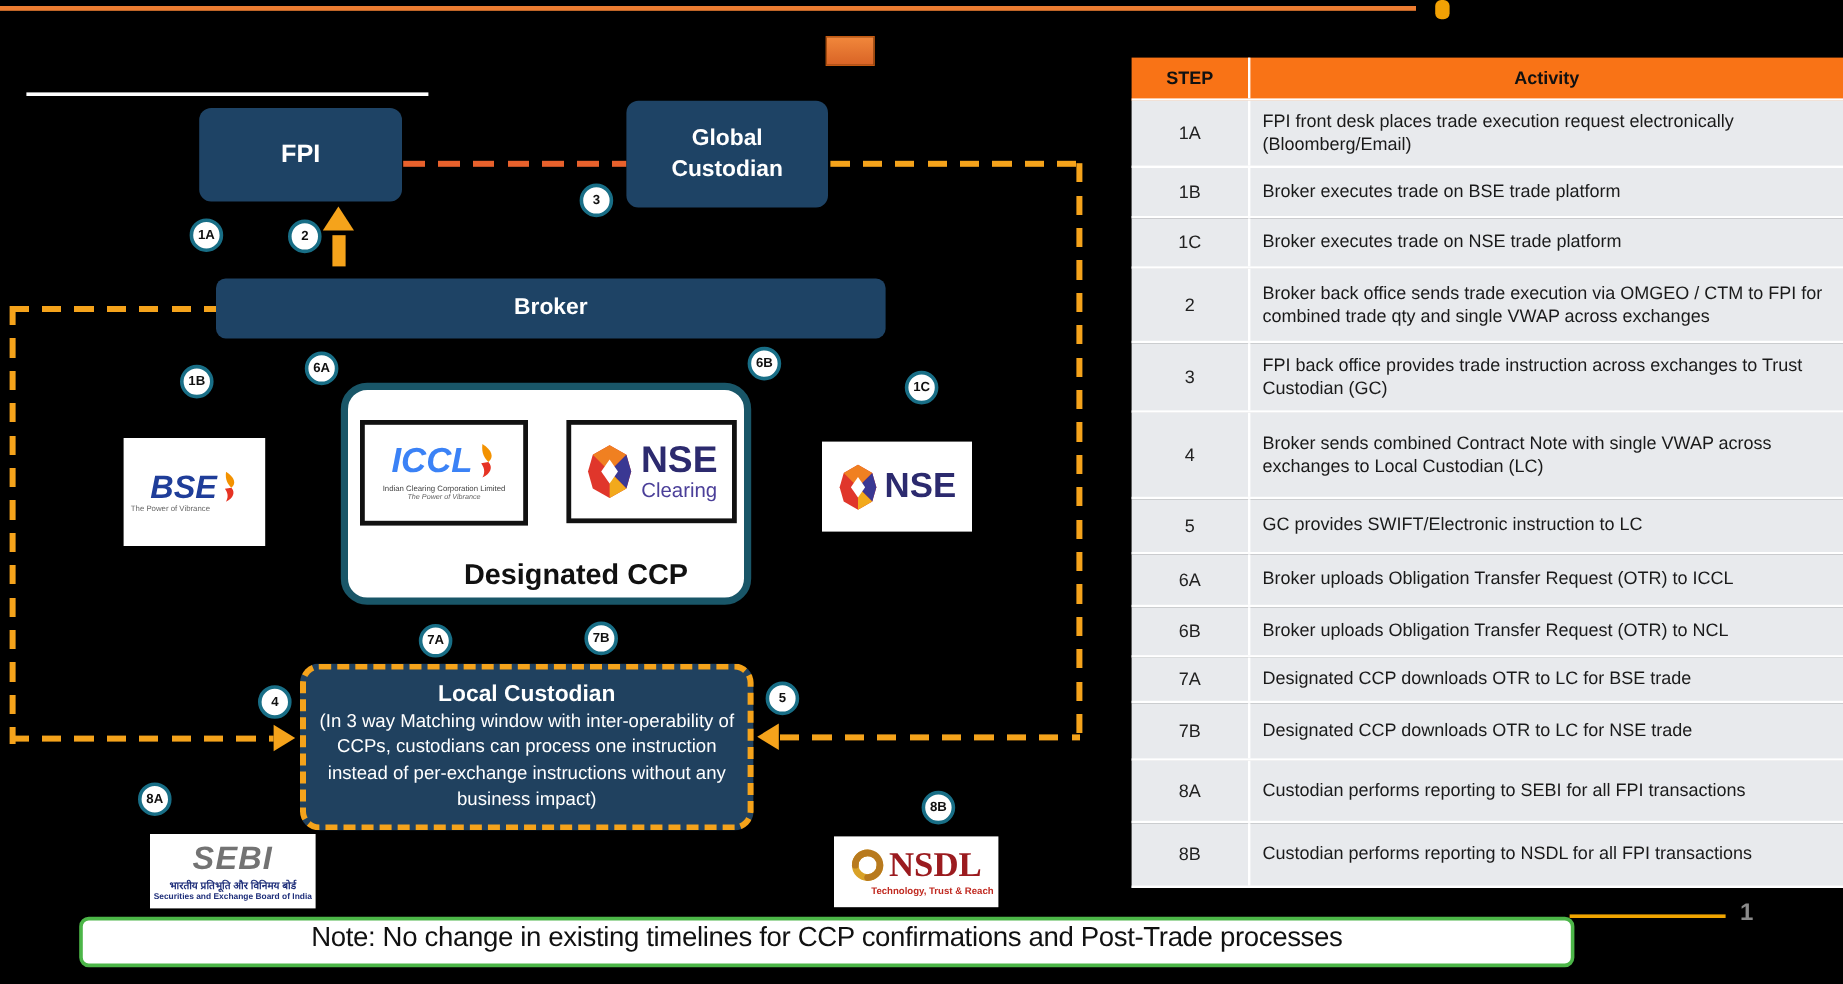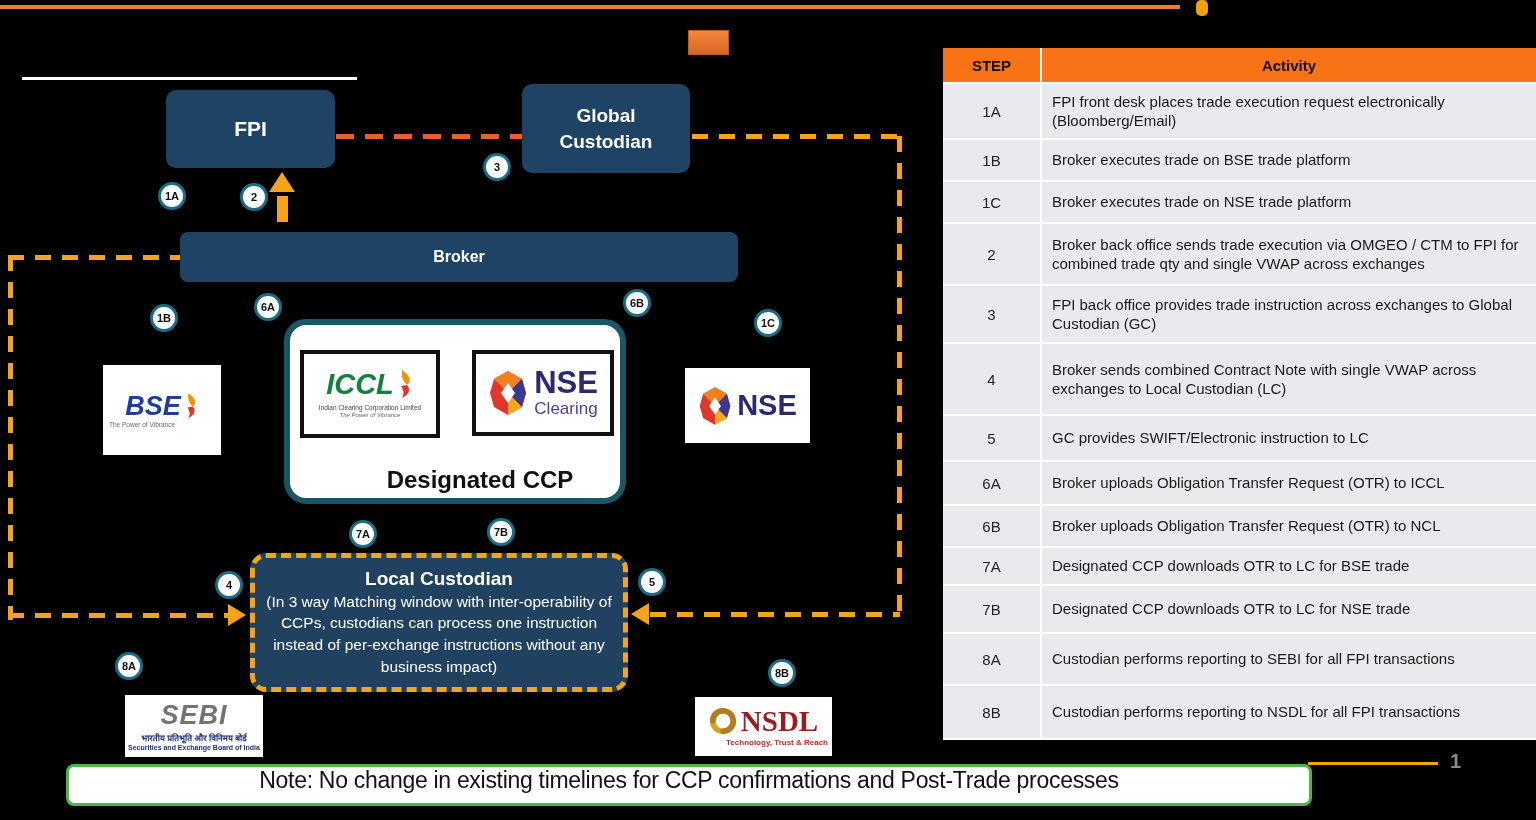--- a/index.html
+++ b/index.html
@@ -12,21 +12,21 @@
   
   .top-line{left:0;top:5px;width:1180px;height:4px;background:#ED7D31;}
   .top-pill{left:1196px;top:0;width:12px;height:16px;border-radius:5px;background:#F2A104;}
   .orange-square{left:688px;top:30px;width:39px;height:23px;background:linear-gradient(#F1873B,#D96426);border:1px solid #C55A11;}
   .title-underline{left:22px;top:77px;width:335px;height:3px;background:#fff;}
 
   
   .node{background:#1E4365;color:#fff;font-weight:bold;display:flex;align-items:center;justify-content:center;text-align:center;border-radius:10px;}
   .node-fpi{left:166px;top:90px;width:169px;height:78px;font-size:21px;}
   .node-gc{left:522px;top:84px;width:168px;height:89px;font-size:19px;line-height:1.35;}
-  .node-broker{left:180px;top:232px;width:558px;height:50px;font-size:16px;border-radius:8px;}
+  .node-broker{left:180px;top:232px;width:558px;height:50px;font-size:19px;border-radius:8px;}
 
   
   .ccp-box{left:284px;top:319px;width:342px;height:185px;background:#fff;border:6px solid #195668;border-radius:22px;box-sizing:border-box;}
   .ccp-label{left:284px;top:466px;width:392px;text-align:center;font-size:24px;font-weight:bold;color:#111;}
   .logo-frame{background:#fff;border:4px solid #111;box-sizing:border-box;display:flex;align-items:center;justify-content:center;}
   .iccl-frame{left:300px;top:350px;width:140px;height:88px;flex-direction:column;}
   .nsec-frame{left:472px;top:350px;width:142px;height:86px;gap:6px;}
 
   
   .node-lc{left:250px;top:553px;width:378px;height:139px;background:#20415F;border:5px dashed #F5A31B;border-radius:16px;box-sizing:border-box;color:#fff;display:flex;flex-direction:column;align-items:center;justify-content:center;padding:2px 10px;text-align:center;}
@@ -37,21 +37,21 @@
   .logo-card{background:#fff;display:flex;flex-direction:column;align-items:center;justify-content:center;}
   .bse-card{left:103px;top:365px;width:118px;height:90px;}
   .nse-card{left:685px;top:368px;width:125px;height:75px;flex-direction:row;gap:5px;}
   .sebi-card{left:125px;top:695px;width:138px;height:62px;}
   .nsdl-card{left:695px;top:697px;width:137px;height:59px;}
 
   .bse-row{display:flex;align-items:flex-start;gap:2px;}
   .bse-word{color:#1F3D99;font-weight:bold;font-style:italic;font-size:27px;line-height:1;}
   .bse-tag{font-size:6.5px;color:#666;margin-top:1px;align-self:flex-start;margin-left:6px;}
   .iccl-row{display:flex;align-items:flex-start;gap:2px;}
-  .iccl-word{color:#15803d;font-weight:bold;font-style:italic;font-size:29px;line-height:1;}
+  .iccl-word{color:#3b82f6;font-weight:bold;font-style:italic;font-size:29px;line-height:1;}
   .iccl-l1{font-size:6.5px;color:#444;margin-top:4px;}
   .iccl-l2{font-size:6px;color:#666;font-style:italic;margin-top:1px;}
   .nse-word{color:#2C2A6E;font-weight:bold;font-size:31px;line-height:1;}
   .nsec-sub{color:#4B3F99;font-size:17px;margin-top:1px;}
   .sebi-word{color:#737373;font-weight:bold;font-style:italic;font-size:27px;line-height:1;letter-spacing:1px;}
   .sebi-hindi{font-size:8.5px;font-weight:bold;color:#1F2F7A;margin-top:3px;}
   .sebi-eng{font-size:7px;font-weight:bold;color:#1F2F7A;margin-top:1px;}
   .nsdl-row{display:flex;align-items:center;gap:4px;}
   .nsdl-word{font-family:"Liberation Serif","DejaVu Serif",serif;color:#9B1B1F;font-weight:bold;font-size:29px;line-height:1;}
   .nsdl-tag{font-size:8px;font-weight:bold;color:#C02A21;margin-top:2px;align-self:flex-end;margin-right:4px;}
@@ -231,21 +231,21 @@
     <div class="t-act">Broker executes trade on NSE trade platform</div>
   </div>
 
   <div class="t-row">
     <div class="t-step">2</div>
     <div class="t-act">Broker back office sends trade execution via OMGEO / CTM to FPI for combined trade qty and single VWAP across exchanges</div>
   </div>
 
   <div class="t-row">
     <div class="t-step">3</div>
-    <div class="t-act">FPI back office provides trade instruction across exchanges to Global Custodian (GC)</div>
+    <div class="t-act">FPI back office provides trade instruction across exchanges to Trust Custodian (GC)</div>
   </div>
 
   <div class="t-row">
     <div class="t-step">4</div>
     <div class="t-act">Broker sends combined Contract Note with single VWAP across exchanges to Local Custodian (LC)</div>
   </div>
 
   <div class="t-row">
     <div class="t-step">5</div>
     <div class="t-act">GC provides SWIFT/Electronic instruction to LC</div>

